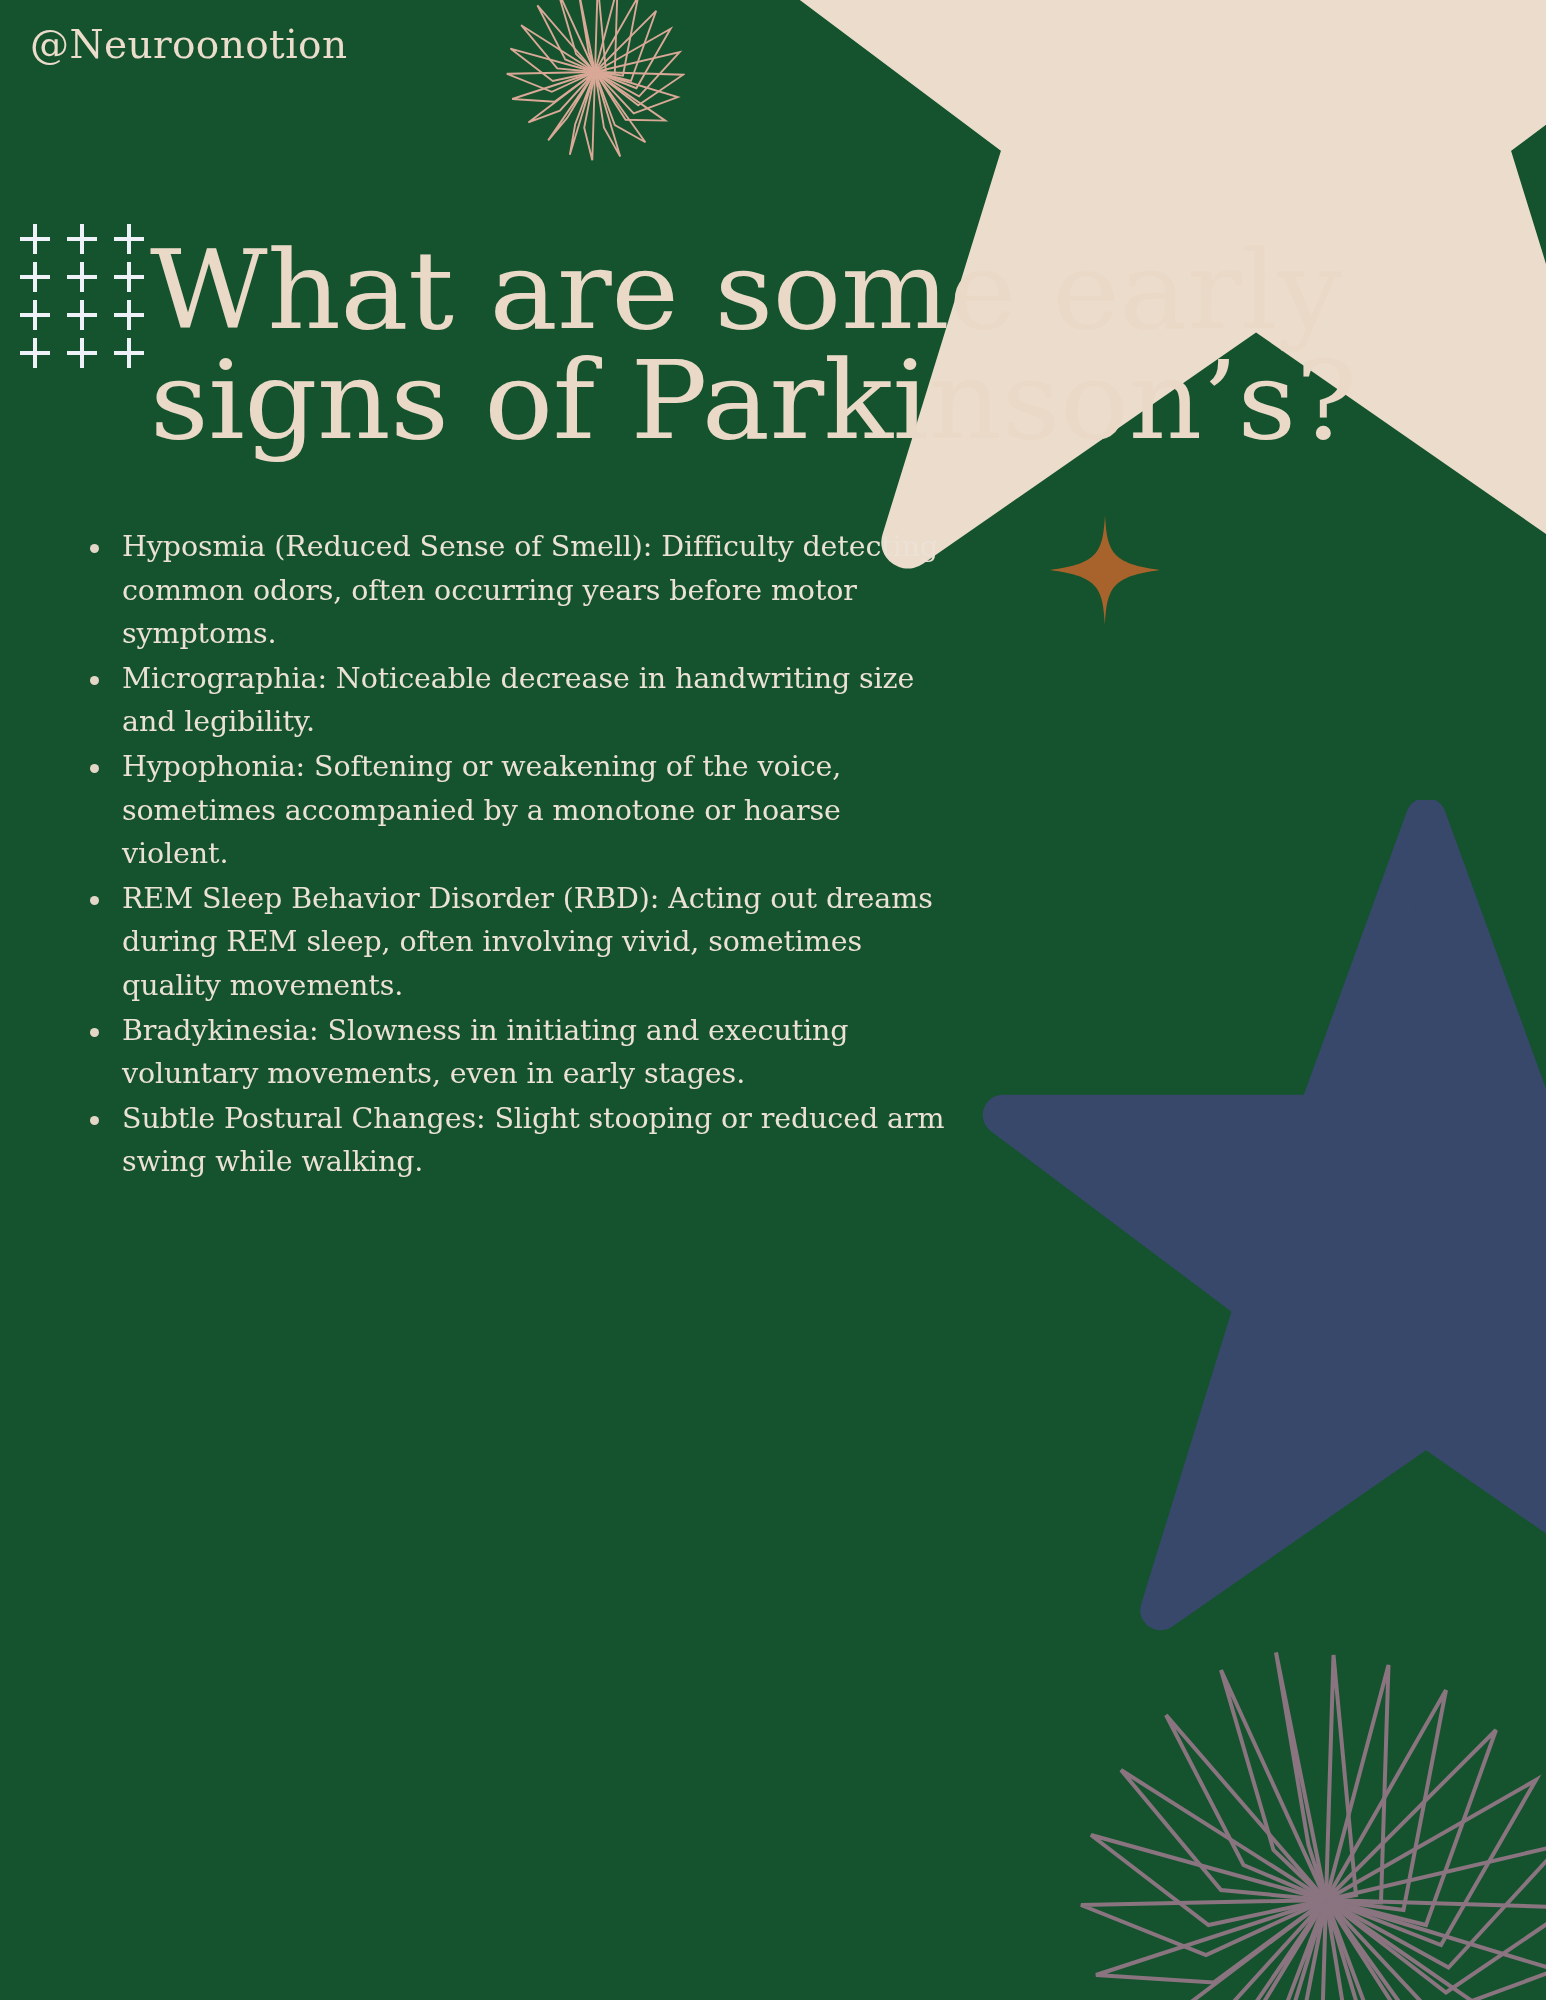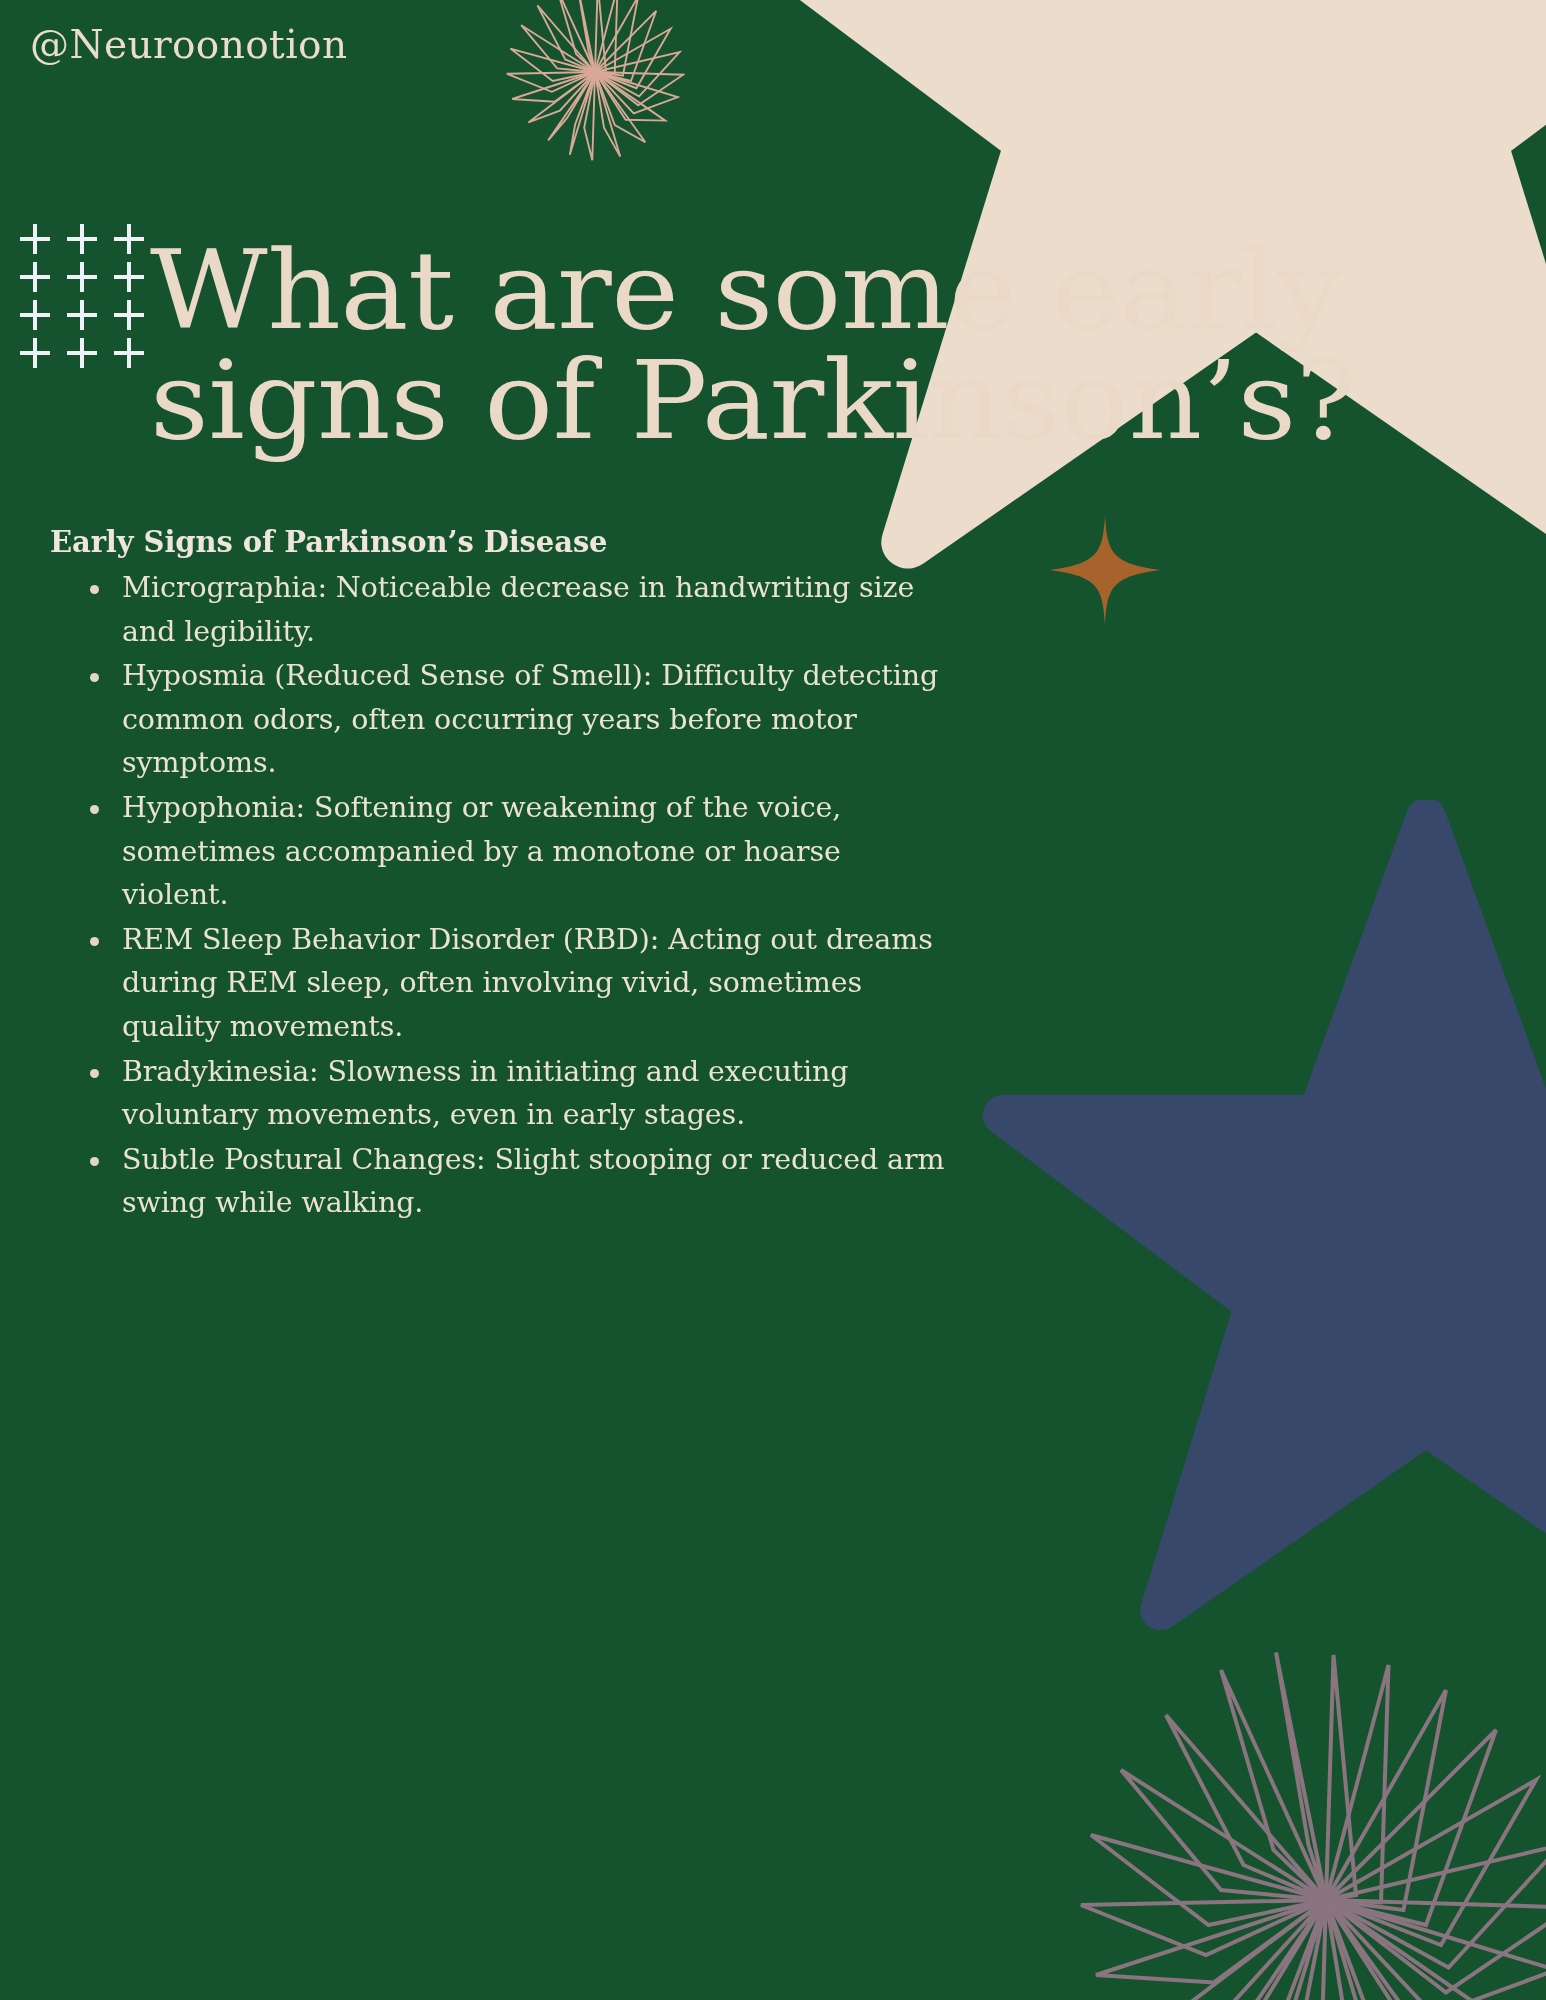--- a/index.html
+++ b/index.html
@@ -247,24 +247,23 @@
   </div>
 
   <div id="handle">@Neuroonotion</div>
 
   <h1 id="headline">
     <span class="hl-line">What are some early</span>
     <span class="hl-line">signs of Parkinson’s?</span>
   </h1>
 
   <div id="body-block">
-    <div id="body-heading">Early Signs of Parkinson’s Disease</div>
     <ul id="bullet-list">
+      <li class="bullet-item">Hyposmia (Reduced Sense of Smell): Difficulty detecting common odors, often occurring years before motor symptoms.</li>
       <li class="bullet-item">Micrographia: Noticeable decrease in handwriting size and legibility.</li>
-      <li class="bullet-item">Hyposmia (Reduced Sense of Smell): Difficulty detecting common odors, often occurring years before motor symptoms.</li>
       <li class="bullet-item">Hypophonia: Softening or weakening of the voice, sometimes accompanied by a monotone or hoarse violent.</li>
       <li class="bullet-item">REM Sleep Behavior Disorder (RBD): Acting out dreams during REM sleep, often involving vivid, sometimes quality movements.</li>
       <li class="bullet-item">Bradykinesia: Slowness in initiating and executing voluntary movements, even in early stages.</li>
       <li class="bullet-item">Subtle Postural Changes: Slight stooping or reduced arm swing while walking.</li>
     </ul>
   </div>
 
 </div>
 
 </body></html>

